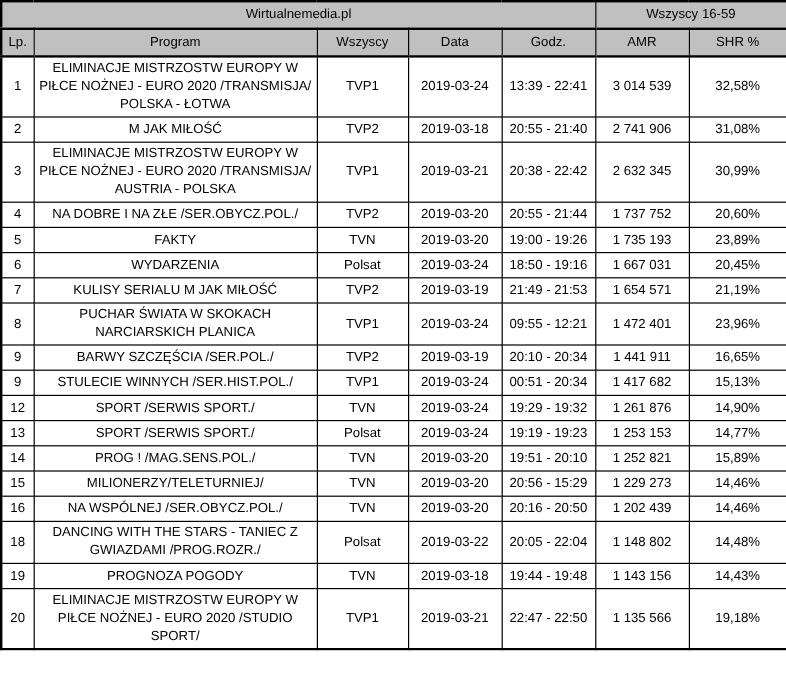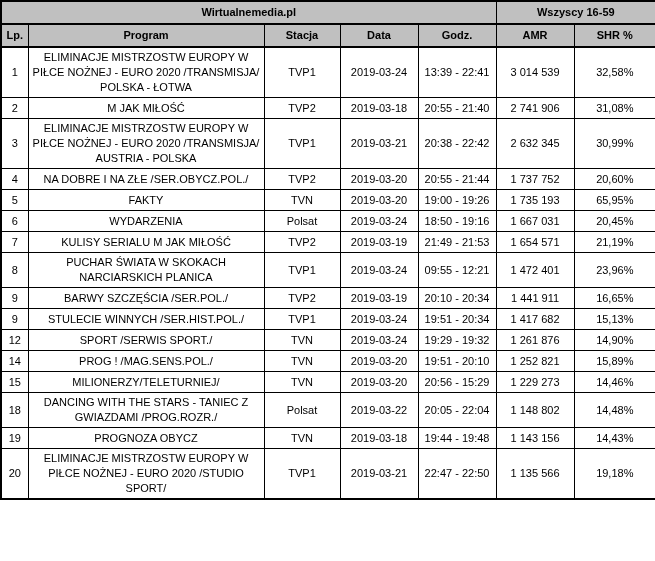--- a/index.html
+++ b/index.html
@@ -24,21 +24,21 @@
     vertical-align: middle;
     padding: 2px 3px;
     font-size: 11px;
     line-height: 15px;
     color: #000;
     overflow: hidden;
     word-wrap: break-word;
   }
   table.ratings th {
     background: #c0c0c0;
-    font-weight: bold;
+    font-weight: normal;
   }
   tr.title-row th {
     height: 17px;
     border-bottom-width: 2px;
   }
   tr.colhead-row th {
     height: 17px;
     border-bottom-width: 2px;
     margin-left: 20px;
   }
@@ -72,21 +72,21 @@
         <col class="c-shr">
   </colgroup>
   <thead>
     <tr class="title-row">
       <th colspan="5">Wirtualnemedia.pl</th>
       <th colspan="2" class="group-sep">Wszyscy 16-59</th>
     </tr>
     <tr class="colhead-row">
       <th>Lp.</th>
       <th>Program</th>
-      <th>Stacja</th>
+      <th>Wszyscy</th>
       <th>Data</th>
       <th>Godz.</th>
       <th class="group-sep">AMR</th>
       <th>SHR %</th>
     </tr>
   </thead>
   <tbody>
     <tr>
       <td>1</td>
       <td>ELIMINACJE MISTRZOSTW EUROPY W PIŁCE NOŻNEJ - EURO 2020 /TRANSMISJA/ POLSKA - ŁOTWA</td>
@@ -123,21 +123,21 @@
       <td class="group-sep">1 737 752</td>
       <td>20,60%</td>
     </tr>
     <tr>
       <td>5</td>
       <td>FAKTY</td>
       <td>TVN</td>
       <td>2019-03-20</td>
       <td>19:00 - 19:26</td>
       <td class="group-sep">1 735 193</td>
-      <td>65,95%</td>
+      <td>23,89%</td>
     </tr>
     <tr>
       <td>6</td>
       <td>WYDARZENIA</td>
       <td>Polsat</td>
       <td>2019-03-24</td>
       <td>18:50 - 19:16</td>
       <td class="group-sep">1 667 031</td>
       <td>20,45%</td>
     </tr>
@@ -166,63 +166,81 @@
       <td>2019-03-19</td>
       <td>20:10 - 20:34</td>
       <td class="group-sep">1 441 911</td>
       <td>16,65%</td>
     </tr>
     <tr>
       <td>9</td>
       <td>STULECIE WINNYCH /SER.HIST.POL./</td>
       <td>TVP1</td>
       <td>2019-03-24</td>
-      <td>19:51 - 20:34</td>
+      <td>00:51 - 20:34</td>
       <td class="group-sep">1 417 682</td>
       <td>15,13%</td>
     </tr>
     <tr>
       <td>12</td>
       <td>SPORT /SERWIS SPORT./</td>
       <td>TVN</td>
       <td>2019-03-24</td>
       <td>19:29 - 19:32</td>
       <td class="group-sep">1 261 876</td>
       <td>14,90%</td>
     </tr>
     <tr>
+      <td>13</td>
+      <td>SPORT /SERWIS SPORT./</td>
+      <td>Polsat</td>
+      <td>2019-03-24</td>
+      <td>19:19 - 19:23</td>
+      <td class="group-sep">1 253 153</td>
+      <td>14,77%</td>
+    </tr>
+    <tr>
       <td>14</td>
       <td>PROG ! /MAG.SENS.POL./</td>
       <td>TVN</td>
       <td>2019-03-20</td>
       <td>19:51 - 20:10</td>
       <td class="group-sep">1 252 821</td>
       <td>15,89%</td>
     </tr>
     <tr>
       <td>15</td>
       <td>MILIONERZY/TELETURNIEJ/</td>
       <td>TVN</td>
       <td>2019-03-20</td>
       <td>20:56 - 15:29</td>
       <td class="group-sep">1 229 273</td>
+      <td>14,46%</td>
+    </tr>
+    <tr>
+      <td>16</td>
+      <td>NA WSPÓLNEJ /SER.OBYCZ.POL./</td>
+      <td>TVN</td>
+      <td>2019-03-20</td>
+      <td>20:16 - 20:50</td>
+      <td class="group-sep">1 202 439</td>
       <td>14,46%</td>
     </tr>
     <tr>
       <td>18</td>
       <td>DANCING WITH THE STARS - TANIEC Z GWIAZDAMI /PROG.ROZR./</td>
       <td>Polsat</td>
       <td>2019-03-22</td>
       <td>20:05 - 22:04</td>
       <td class="group-sep">1 148 802</td>
       <td>14,48%</td>
     </tr>
     <tr>
       <td>19</td>
-      <td>PROGNOZA OBYCZ</td>
+      <td>PROGNOZA POGODY</td>
       <td>TVN</td>
       <td>2019-03-18</td>
       <td>19:44 - 19:48</td>
       <td class="group-sep">1 143 156</td>
       <td>14,43%</td>
     </tr>
     <tr>
       <td>20</td>
       <td>ELIMINACJE MISTRZOSTW EUROPY W PIŁCE NOŻNEJ - EURO 2020 /STUDIO SPORT/</td>
       <td>TVP1</td>

